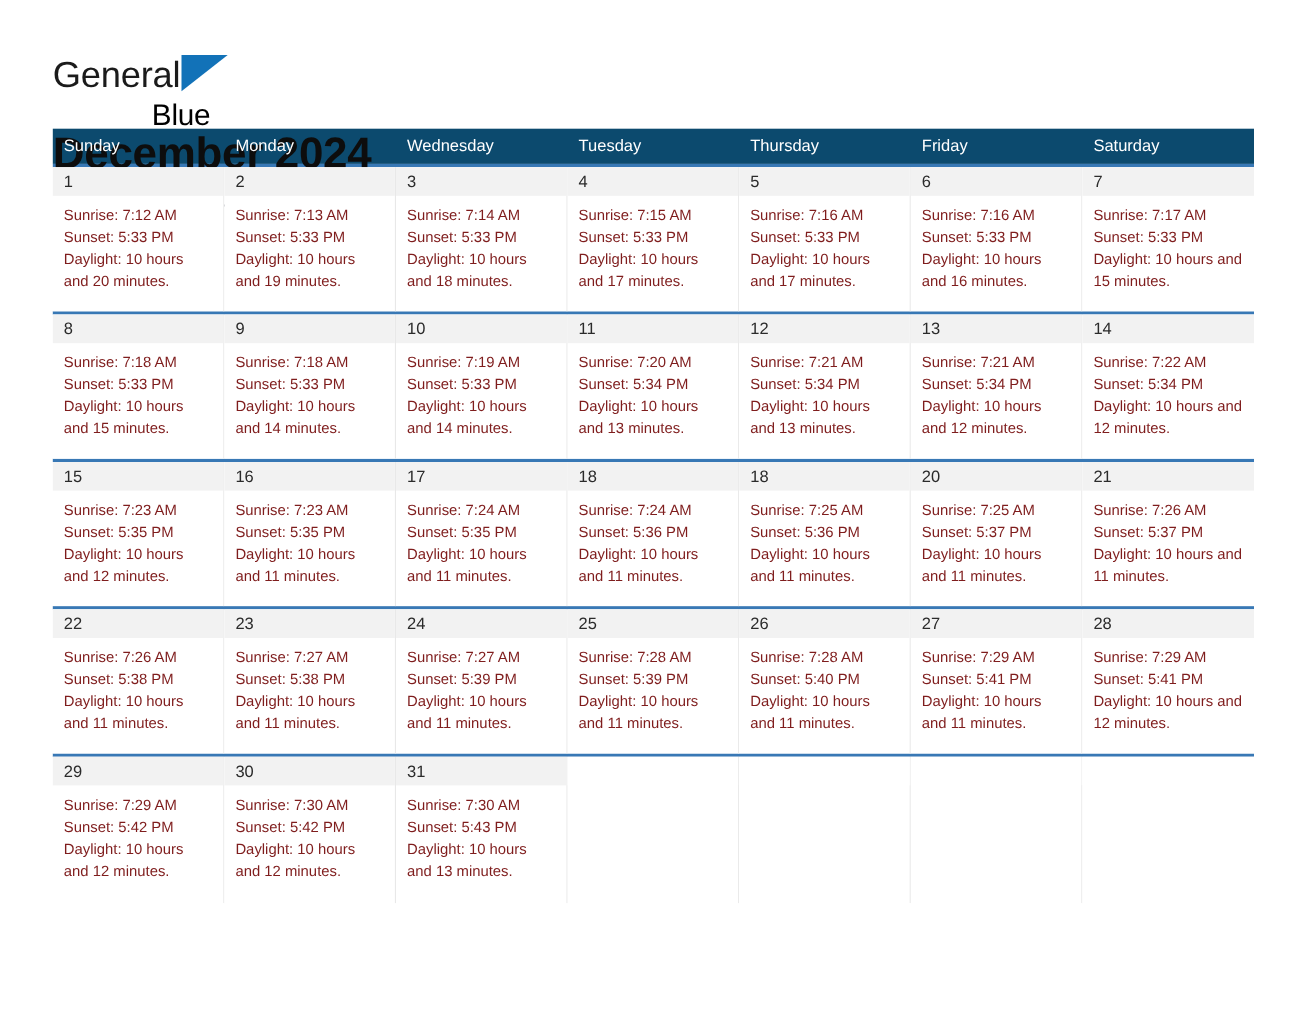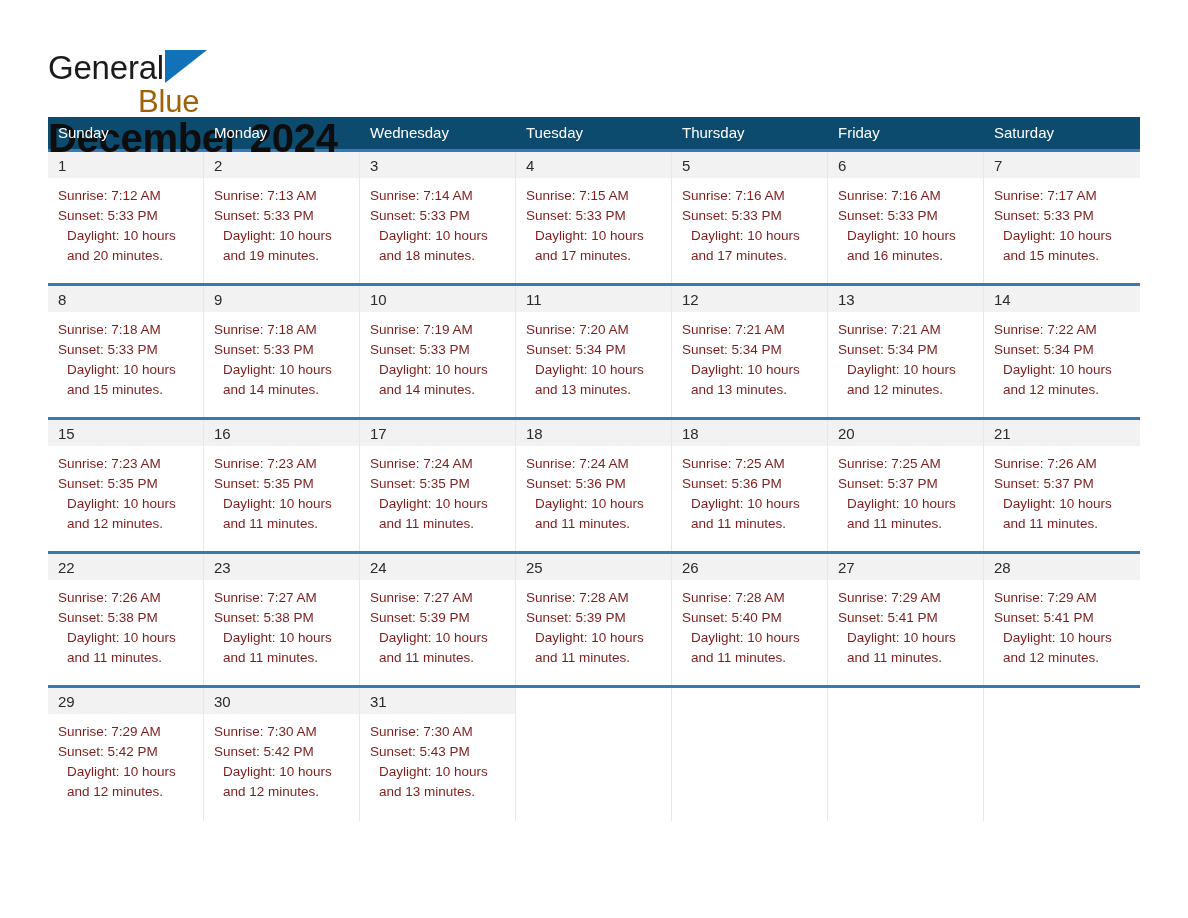--- a/index.html
+++ b/index.html
@@ -52,24 +52,24 @@
   }
   .brand-tri {
     width: 0;
     height: 0;
     border-left: 42px solid #1272b8;
     border-bottom: 33px solid transparent;
     margin-left: 1px;
     margin-bottom: 1px;
   }
   .brand-line2 {
-    font-size: 31px;
-    color: #a16207;
+    font-size: 27px;
+    color: #000000;
     line-height: 1;
-    margin-top: 2px;
+    margin-top: 8px;
     margin-left: 90px;
     letter-spacing: -0.2px;
   }
   .titles {
     text-align: right;
     flex: 1;
   }
   .cal-title {
     font-size: 40px;
     font-weight: 700;
@@ -137,21 +137,21 @@
     color: #2b2b2b;
     line-height: 1;
   }
   .info {
     padding: 8px 10px 0 10px;
     font-size: 13.5px;
     line-height: 20px;
     color: #7f1d1d;
   }
   .info div { white-space: nowrap; }
-  .info .daylight { white-space: normal; margin-left: 9px; }
+  .info .daylight { white-space: normal; }
 </style>
 </head>
 <body>
 
 <div class="page">
 
   <div class="header">
 
     <div class="brand">
       <div class="brand-line1">

